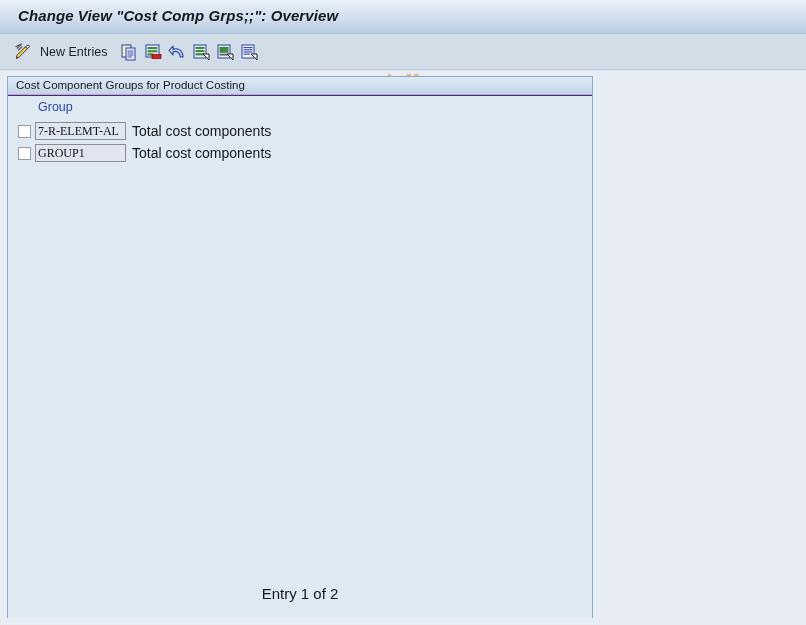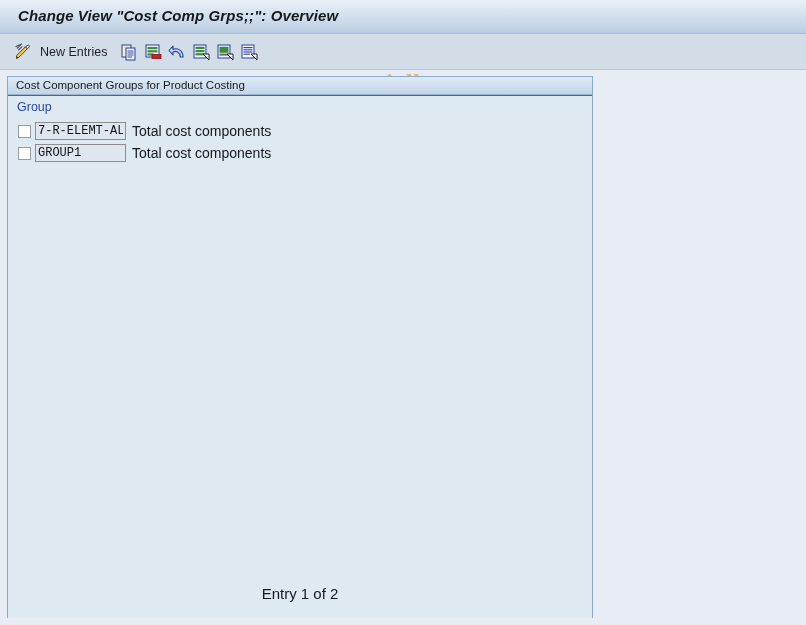--- a/index.html
+++ b/index.html
@@ -77,21 +77,21 @@
 
   
   #main-panel {
     position: absolute;
     left: 7px;
     top: 76px;
     width: 586px;
     height: 542px;
     border: 1px solid #8aaac8;
     box-sizing: border-box;
-    background: #c2410c;
+    background: #701a75;
   }
   #panel-header {
     position: absolute;
     left: 0; top: 0;
     width: 100%;
     height: 18px;
     background: linear-gradient(to bottom, #dfeaf5 0%, #cedeee 60%, #c2d4e7 100%);
     border-bottom: 1px solid #9ab6d2;
     box-sizing: border-box;
   }
@@ -115,21 +115,21 @@
 
   
   #col-header-row {
     position: absolute;
     left: 0;
     top: 4px;
     height: 18px;
   }
   #col-header-group {
     position: absolute;
-    left: 9px;
+    left: 30px;
     top: 0;
     font-size: 12.5px;
     color: #2b45ad;
     white-space: nowrap;
   }
 
   .data-row {
     position: absolute;
     left: 0;
     height: 20px;
@@ -149,21 +149,21 @@
   }
   .row-input {
     position: absolute;
     left: 27px;
     top: 0px;
     width: 91px;
     height: 18px;
     background: #dfe6ef;
     border: 1px solid #8d8d8d;
     box-sizing: border-box;
-    font-family: Liberation Mono, monospace;
+    font-family: Liberation Serif, serif;
     font-size: 12px;
     color: #111317;
     padding: 0 2px;
     line-height: 16px;
     outline: none;
   }
   .row-desc {
     position: absolute;
     left: 124px;
     top: 1px;

